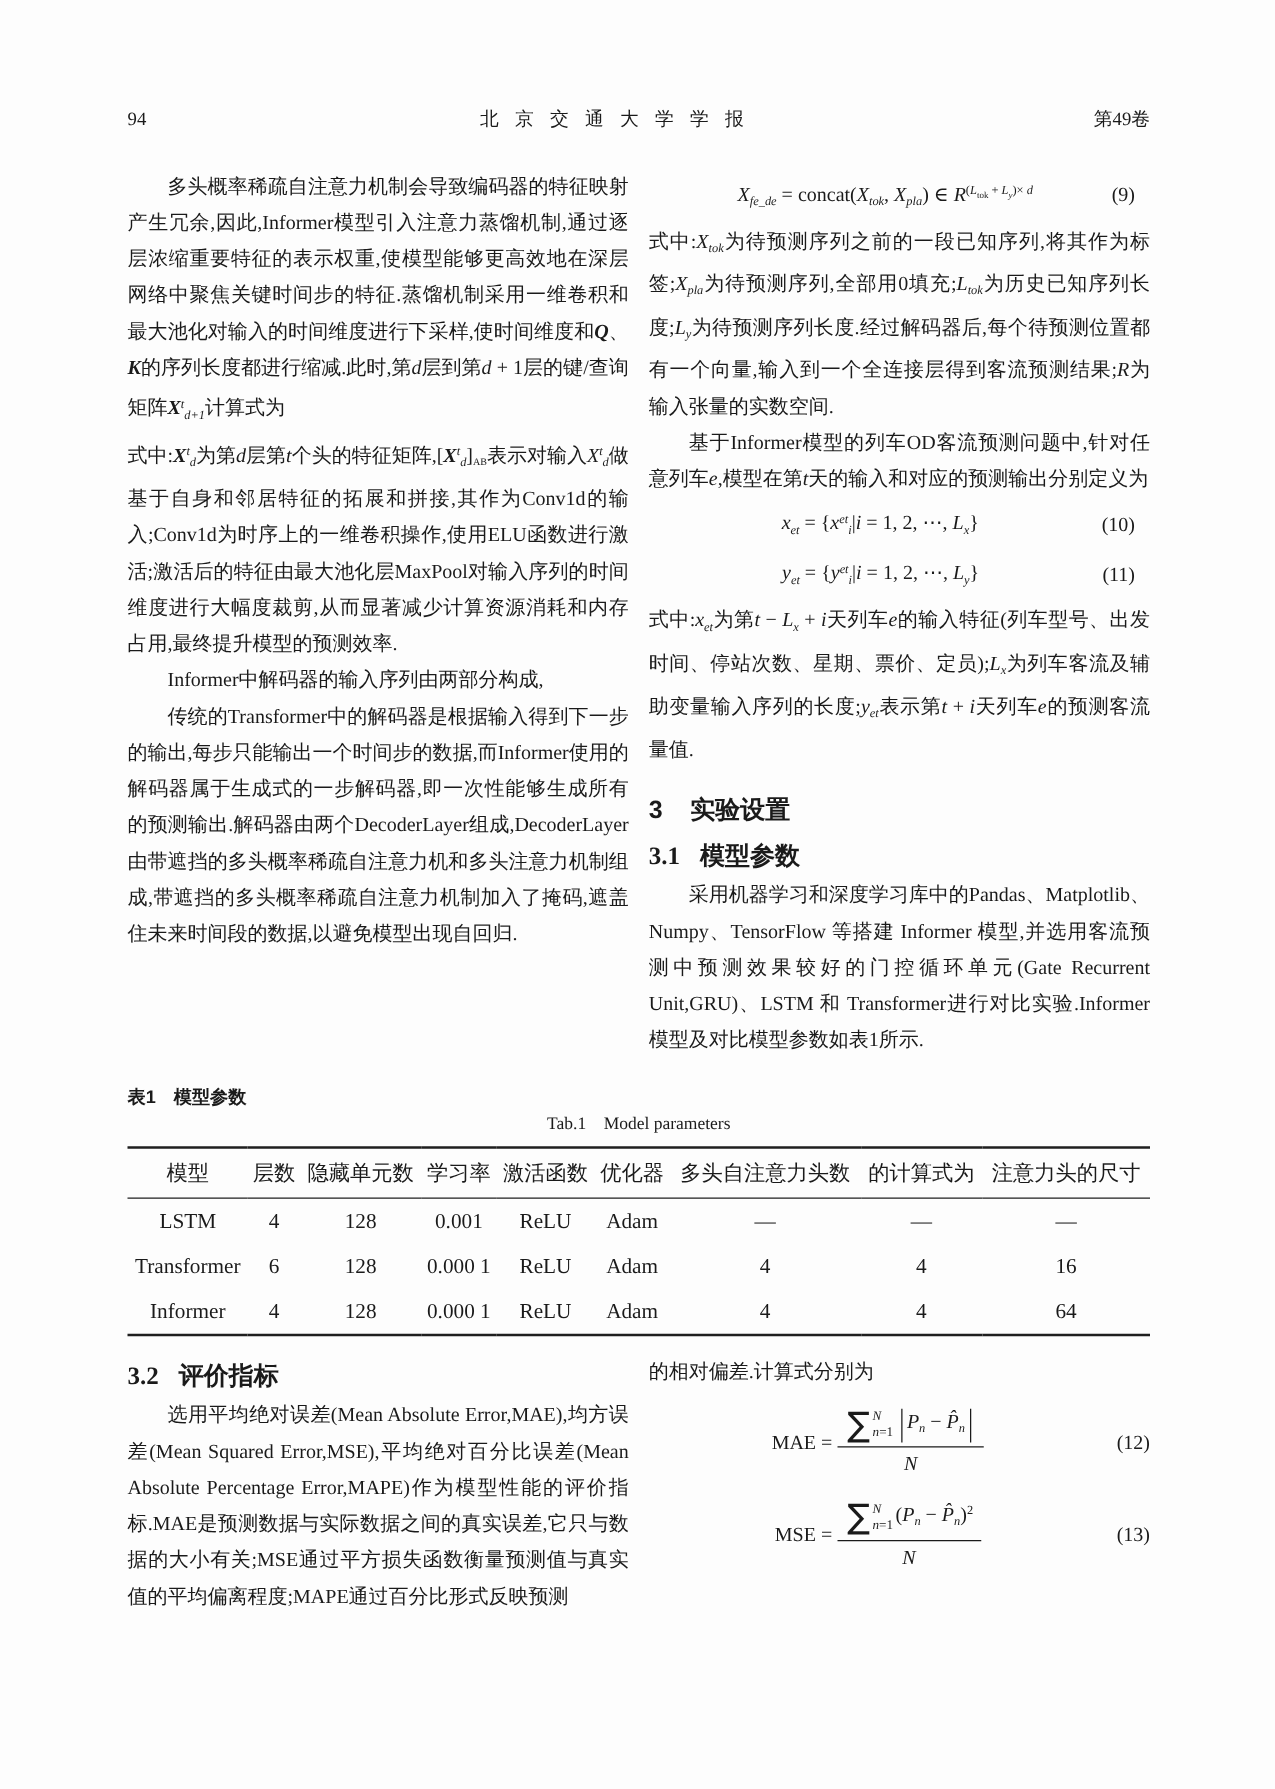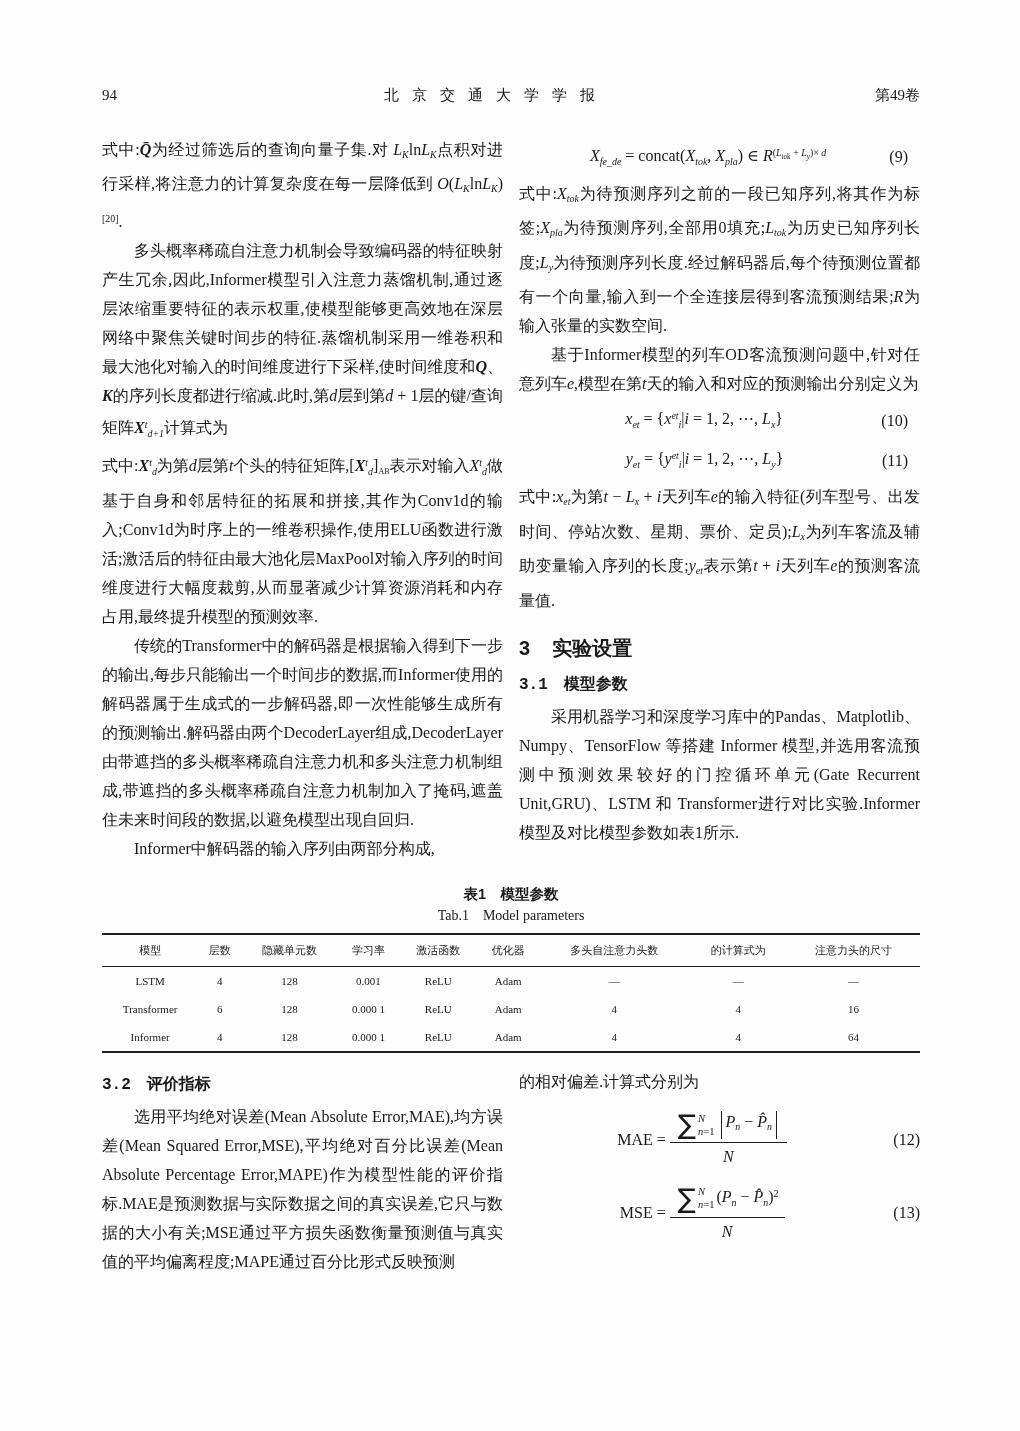--- a/index.html
+++ b/index.html
@@ -38,51 +38,50 @@
     border-bottom:1.4px solid #1a1a1a;padding:0 6px 3px;}
   .frac .den{text-align:center;padding:3px 6px 0;}
   .sum{display:inline-flex;align-items:center;margin:0 2px;}
   .sum-sym{font-size:27px;line-height:1;font-family:"DejaVu Sans",sans-serif;}
   .sum-lims{display:flex;flex-direction:column;justify-content:center;
     font-size:10.5px;line-height:13px;margin-left:2px;text-align:left;}
   .vbar{align-self:stretch;border-left:1.4px solid #1a1a1a;margin:0 4px;}
   
   .section-h1{font-family:"Liberation Sans","DejaVu Sans",sans-serif;font-weight:700;
     font-size:20px;margin:20px 0 12px;display:flex;gap:22px;line-height:26px;}
-  .section-h2{font-family:Liberation Mono, monospace;font-weight:700;
-    font-size:16px;margin:6px 0 5px;display:flex;gap:16px;line-height:24px;}
+  .section-h2{font-family:Liberation Serif, serif;font-weight:700;
+    font-size:20px;margin:6px 0 5px;display:flex;gap:16px;line-height:24px;}
   
   .table-section{margin:20px 0 14px;}
-  .tbl-caption-zh{text-align:center;font-family:"Liberation Sans","DejaVu Sans",sans-serif;
+  .tbl-caption-zh{font-family:"Liberation Sans","DejaVu Sans",sans-serif;
     font-weight:700;font-size:14.5px;line-height:22px;}
   .tbl-caption-en{text-align:center;font-size:14px;line-height:22px;margin-bottom:6px;}
-  table{width:100%;border-collapse:collapse;font-size:11px;
+  table{width:100%;border-collapse:collapse;font-size:17px;
     border-top:2px solid #1f1f1f;border-bottom:2px solid #1f1f1f;}
   thead tr{border-bottom:1.2px solid #1f1f1f;}
   th{font-weight:400;padding:8px 2px;text-align:center;white-space:nowrap;}
   td{padding:8px 2px;text-align:center;}
 </style>
 </head>
 <body>
 
 <div class="page">
 
   <div class="page-header">
     <span>94</span>
     <span class="journal-title">北京交通大学学报</span>
     <span>第49卷</span>
   </div>
 
   <div class="columns">
     <div class="col">
-      <p>式中:<span class="f-bi">Q̄</span>为经过筛选后的查询向量子集.对 <span class="f-i">L</span><span class="f-subi">K</span>ln<span class="f-i">L</span><span class="f-subi">K</span>点积对进行采样,将注意力的计算复杂度在每一层降低到 <span class="f-i">O</span>(<span class="f-i">L</span><span class="f-subi">K</span>ln<span class="f-i">L</span><span class="f-subi">K</span>)<span class="f-sup">[20]</span>.</p>
       <p class="indent">多头概率稀疏自注意力机制会导致编码器的特征映射产生冗余,因此,Informer模型引入注意力蒸馏机制,通过逐层浓缩重要特征的表示权重,使模型能够更高效地在深层网络中聚焦关键时间步的特征.蒸馏机制采用一维卷积和最大池化对输入的时间维度进行下采样,使时间维度和<span class="f-bi">Q</span>、<span class="f-bi">K</span>的序列长度都进行缩减.此时,第<span class="f-i">d</span>层到第<span class="f-i">d</span> + 1层的键/查询矩阵<span class="f-bi">X</span><span class="f-supi">t</span><span class="f-subi">d+1</span>计算式为</p>
       <p>式中:<span class="f-bi">X</span><span class="f-supi">t</span><span class="f-subi">d</span>为第<span class="f-i">d</span>层第<span class="f-i">t</span>个头的特征矩阵,[<span class="f-bi">X</span><span class="f-supi">t</span><span class="f-subi">d</span>]<span class="f-sub2">AB</span>表示对输入<span class="f-i">X</span><span class="f-supi">t</span><span class="f-subi">d</span>做基于自身和邻居特征的拓展和拼接,其作为Conv1d的输入;Conv1d为时序上的一维卷积操作,使用ELU函数进行激活;激活后的特征由最大池化层MaxPool对输入序列的时间维度进行大幅度裁剪,从而显著减少计算资源消耗和内存占用,最终提升模型的预测效率.</p>
+      <p class="indent">Informer中解码器的输入序列由两部分构成,</p>
       <p class="indent">传统的Transformer中的解码器是根据输入得到下一步的输出,每步只能输出一个时间步的数据,而Informer使用的解码器属于生成式的一步解码器,即一次性能够生成所有的预测输出.解码器由两个DecoderLayer组成,DecoderLayer由带遮挡的多头概率稀疏自注意力机和多头注意力机制组成,带遮挡的多头概率稀疏自注意力机制加入了掩码,遮盖住未来时间段的数据,以避免模型出现自回归.</p>
-      <p class="indent">Informer中解码器的输入序列由两部分构成,</p>
     </div>
 
     <div class="col">
       <div class="eq">
         <span class="eq-body"><span class="f-i">X</span><span class="f-subi">fe_de</span> = concat(<span class="f-i">X</span><span class="f-subi">tok</span>, <span class="f-i">X</span><span class="f-subi">pla</span>) ∈ <span class="f-i">R</span><span class="f-sup">(</span><span class="f-supi">L</span><span class="f-sps">tok</span><span class="f-sup"> + </span><span class="f-supi">L</span><span class="f-spsi">y</span><span class="f-sup">)× </span><span class="f-supi">d</span></span>
         <span class="eq-no">(9)</span>
       </div>
       <p>式中:<span class="f-i">X</span><span class="f-subi">tok</span>为待预测序列之前的一段已知序列,将其作为标签;<span class="f-i">X</span><span class="f-subi">pla</span>为待预测序列,全部用0填充;<span class="f-i">L</span><span class="f-subi">tok</span>为历史已知序列长度;<span class="f-i">L</span><span class="f-subi">y</span>为待预测序列长度.经过解码器后,每个待预测位置都有一个向量,输入到一个全连接层得到客流预测结果;<span class="f-i">R</span>为输入张量的实数空间.</p>
       <p class="indent">基于Informer模型的列车OD客流预测问题中,针对任意列车<span class="f-i">e</span>,模型在第<span class="f-i">t</span>天的输入和对应的预测输出分别定义为</p>
       <div class="eq">

